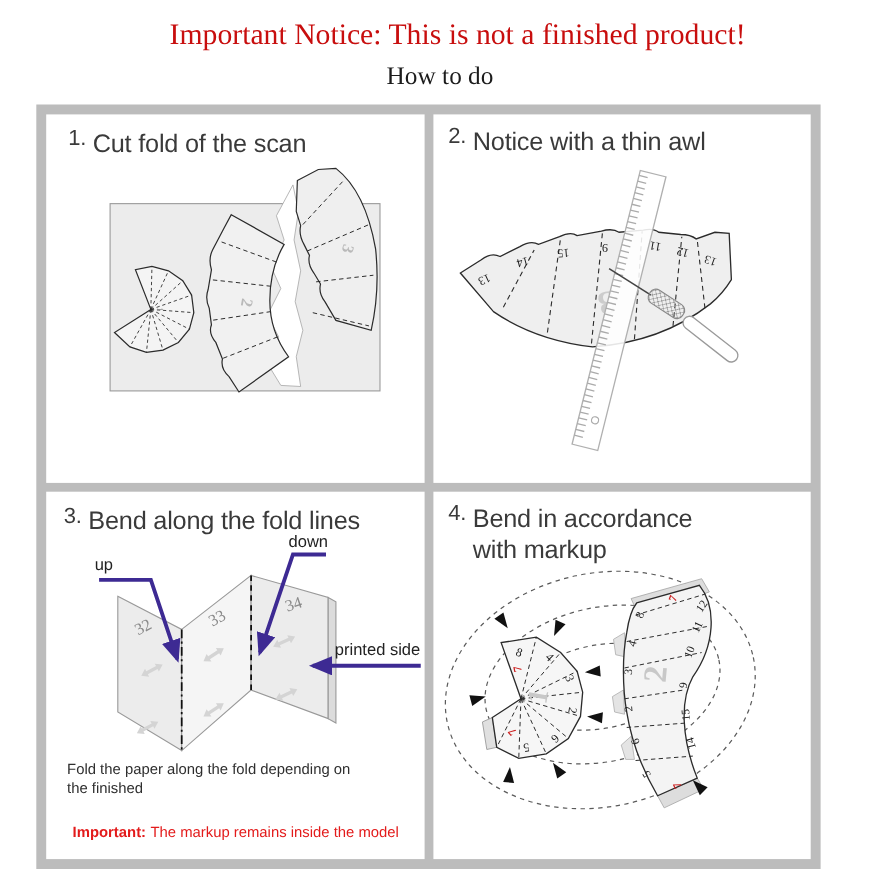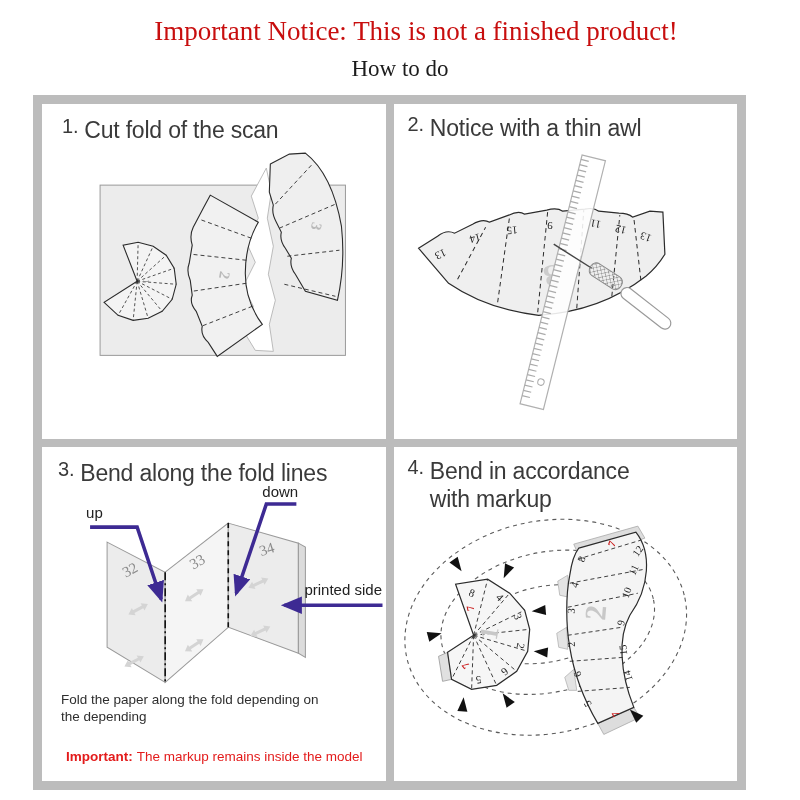--- a/index.html
+++ b/index.html
@@ -105,21 +105,21 @@
     </svg>
   </div>
 
   <div class="cell">
     <div class="ttl t3">
       <span class="num">3.</span>
       <span class="lines">Bend along the fold lines</span>
     </div>
     <div class="fold-note">
       <span>Fold the paper along the fold depending on</span><br>
-      <span>the depending</span>
+      <span>the finished</span>
     </div>
     <div class="imp-note"><b>Important:</b><span>The markup remains inside the model</span></div>
     <svg viewBox="0 0 343 334">
       <defs>
         <marker id="parrow" orient="auto" markerWidth="7" markerHeight="5" refX="5" refY="2.5">
           <path d="M0,0 L6,2.5 L0,5 Z" fill="#3d2a93"></path>
         </marker>
       </defs>
 
       <g>

